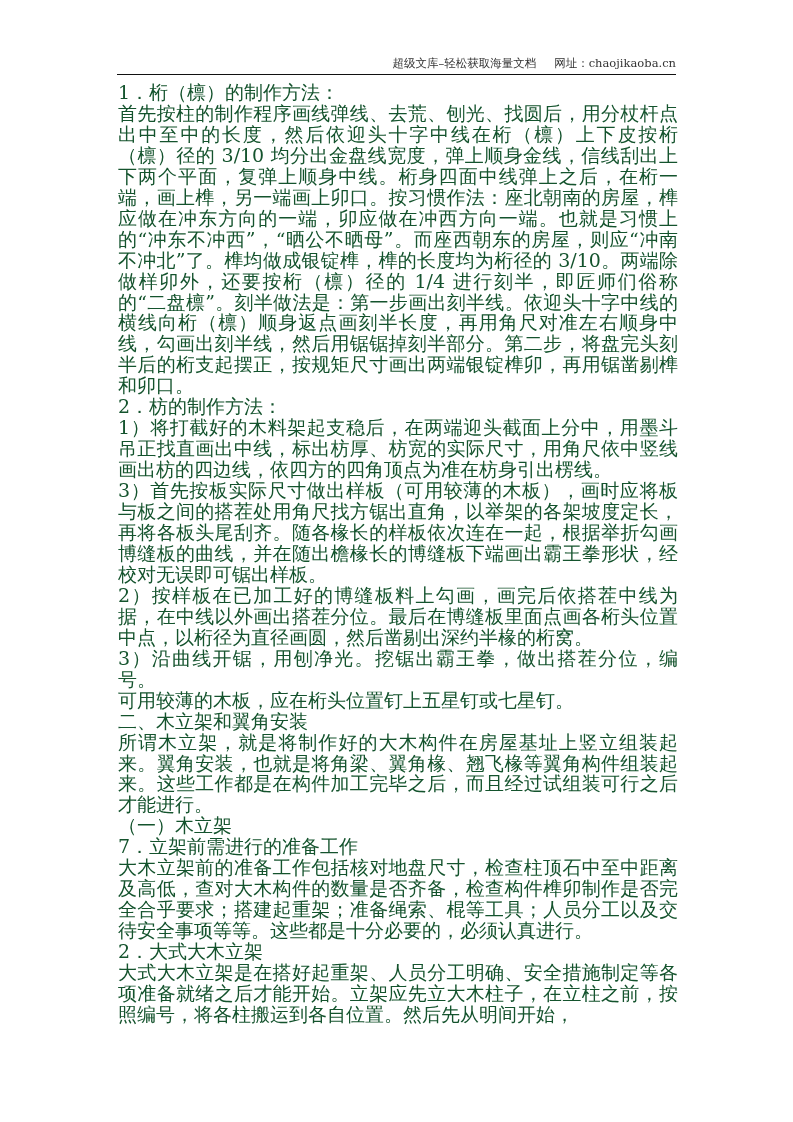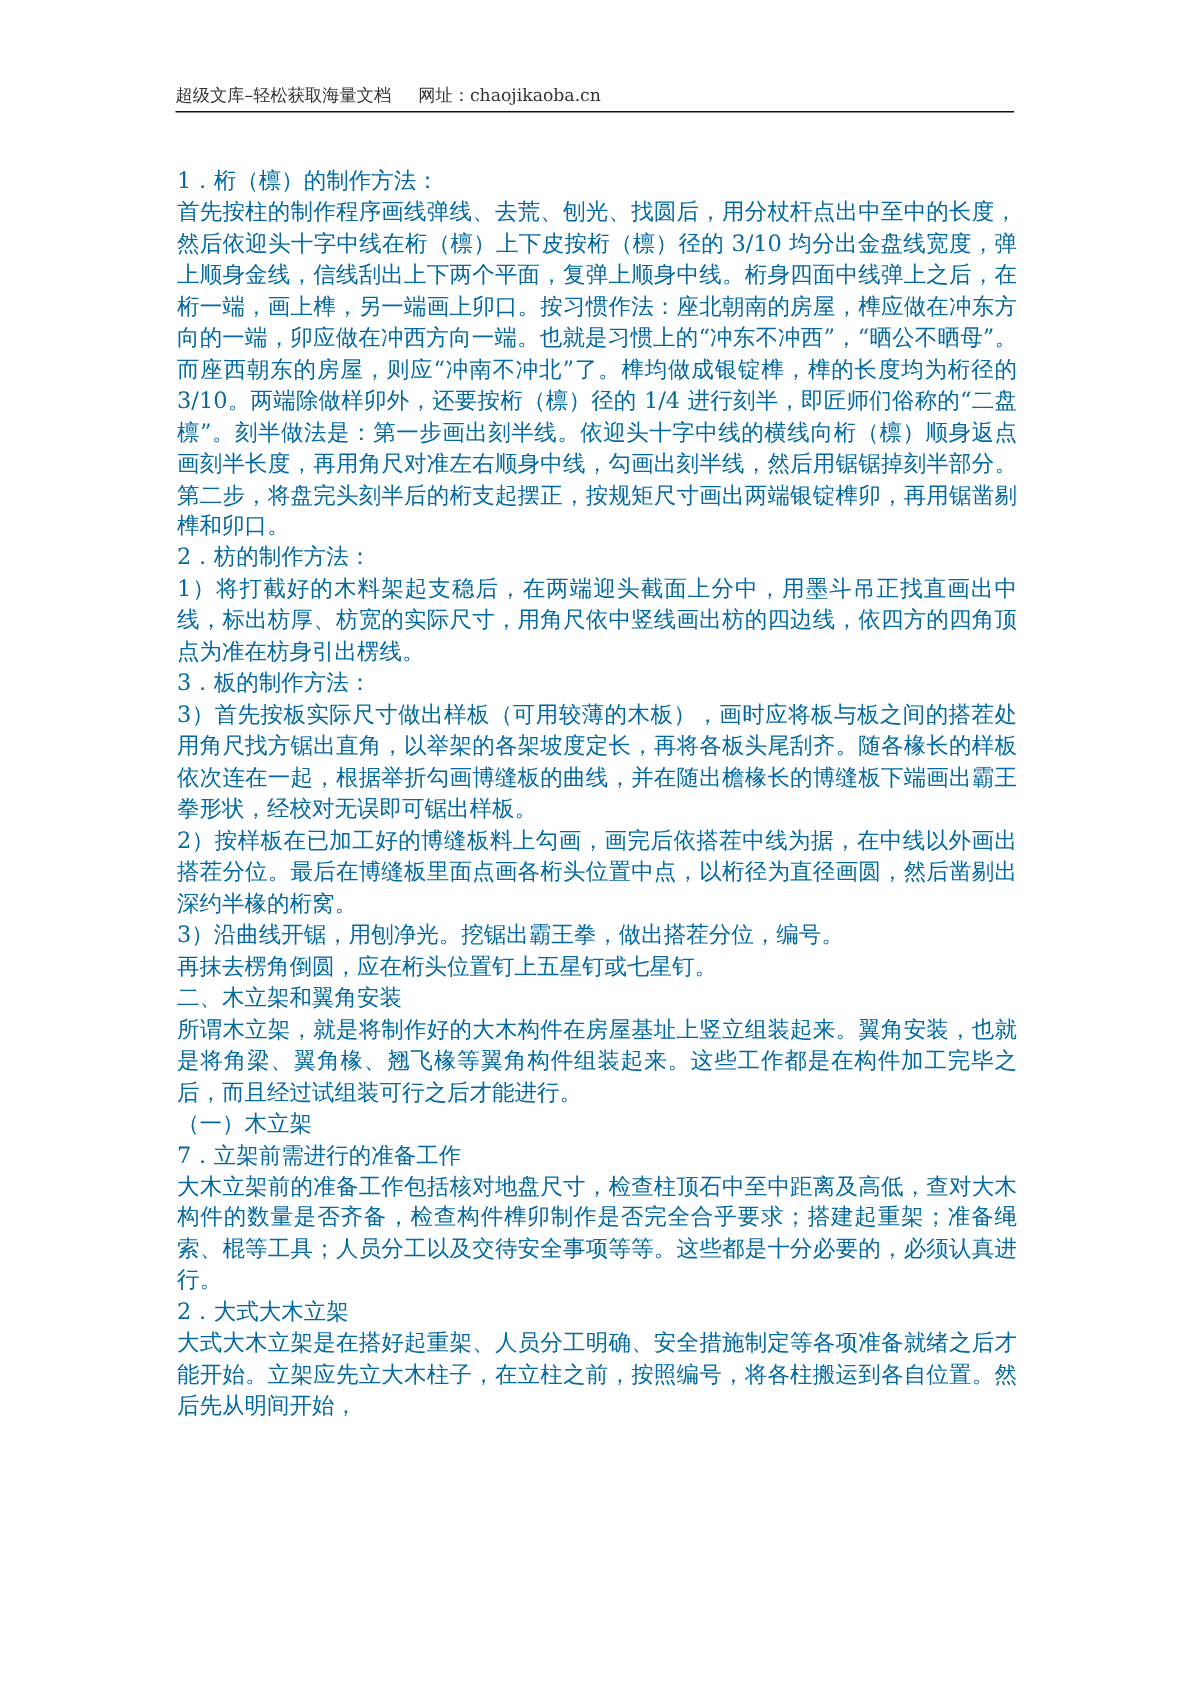--- a/index.html
+++ b/index.html
@@ -1,42 +1,41 @@
 <!DOCTYPE html>
 <html><head>
 <meta charset="utf-8">
 <style>
   html, body { margin:0; padding:0; background:#ffffff; }
   body { width:793px; height:1122px; position:relative; overflow:hidden;
          font-family:"DejaVu Serif","Liberation Serif",serif; color:#222; }
   .header { position:absolute; left:117px; top:56px; width:559px; height:18px;
-            border-bottom:1px solid #111; 
+            border-bottom:1px solid #111; text-align:right;
             font-size:11.5px; line-height:14px; color:#333; }
   .header .sep { display:inline-block; width:18px; }
-  .content { position:absolute; left:118px; top:110px; width:560px;
-             font-size:15px; line-height:20.95px; color:#0369a1; }
+  .content { position:absolute; left:118px; top:82px; width:560px;
+             font-size:19px; line-height:20.95px; color:#14532d; }
   .content p { margin:0; text-align:justify; text-justify:inter-character; }
 </style>
 </head>
 <body>
 
 <div class="header">
   <span>超级文库–轻松获取海量文档</span><span class="sep"></span><span>网址：chaojikaoba.cn</span>
 </div>
 
 <div class="content">
   <p>1．桁（檩）的制作方法：</p>
   <p>首先按柱的制作程序画线弹线、去荒、刨光、找圆后，用分杖杆点出中至中的长度，然后依迎头十字中线在桁（檩）上下皮按桁（檩）径的 3/10 均分出金盘线宽度，弹上顺身金线，信线刮出上下两个平面，复弹上顺身中线。桁身四面中线弹上之后，在桁一端，画上榫，另一端画上卯口。按习惯作法：座北朝南的房屋，榫应做在冲东方向的一端，卯应做在冲西方向一端。也就是习惯上的“冲东不冲西”，“晒公不晒母”。而座西朝东的房屋，则应“冲南不冲北”了。榫均做成银锭榫，榫的长度均为桁径的 3/10。两端除做样卯外，还要按桁（檩）径的 1/4 进行刻半，即匠师们俗称的“二盘檩”。刻半做法是：第一步画出刻半线。依迎头十字中线的横线向桁（檩）顺身返点画刻半长度，再用角尺对准左右顺身中线，勾画出刻半线，然后用锯锯掉刻半部分。第二步，将盘完头刻半后的桁支起摆正，按规矩尺寸画出两端银锭榫卯，再用锯凿剔榫和卯口。</p>
   <p>2．枋的制作方法：</p>
   <p>1）将打截好的木料架起支稳后，在两端迎头截面上分中，用墨斗吊正找直画出中线，标出枋厚、枋宽的实际尺寸，用角尺依中竖线画出枋的四边线，依四方的四角顶点为准在枋身引出楞线。</p>
-  <p>3．板的制作方法：</p>
   <p>3）首先按板实际尺寸做出样板（可用较薄的木板），画时应将板与板之间的搭茬处用角尺找方锯出直角，以举架的各架坡度定长，再将各板头尾刮齐。随各椽长的样板依次连在一起，根据举折勾画博缝板的曲线，并在随出檐椽长的博缝板下端画出霸王拳形状，经校对无误即可锯出样板。</p>
   <p>2）按样板在已加工好的博缝板料上勾画，画完后依搭茬中线为据，在中线以外画出搭茬分位。最后在博缝板里面点画各桁头位置中点，以桁径为直径画圆，然后凿剔出深约半椽的桁窝。</p>
   <p>3）沿曲线开锯，用刨净光。挖锯出霸王拳，做出搭茬分位，编号。</p>
-  <p>再抹去楞角倒圆，应在桁头位置钉上五星钉或七星钉。</p>
+  <p>可用较薄的木板，应在桁头位置钉上五星钉或七星钉。</p>
   <p>二、木立架和翼角安装</p>
   <p>所谓木立架，就是将制作好的大木构件在房屋基址上竖立组装起来。翼角安装，也就是将角梁、翼角椽、翘飞椽等翼角构件组装起来。这些工作都是在构件加工完毕之后，而且经过试组装可行之后才能进行。</p>
   <p>（一）木立架</p>
   <p>7．立架前需进行的准备工作</p>
   <p>大木立架前的准备工作包括核对地盘尺寸，检查柱顶石中至中距离及高低，查对大木构件的数量是否齐备，检查构件榫卯制作是否完全合乎要求；搭建起重架；准备绳索、棍等工具；人员分工以及交待安全事项等等。这些都是十分必要的，必须认真进行。</p>
   <p>2．大式大木立架</p>
   <p>大式大木立架是在搭好起重架、人员分工明确、安全措施制定等各项准备就绪之后才能开始。立架应先立大木柱子，在立柱之前，按照编号，将各柱搬运到各自位置。然后先从明间开始，</p>
 </div>
 
 </body></html>

